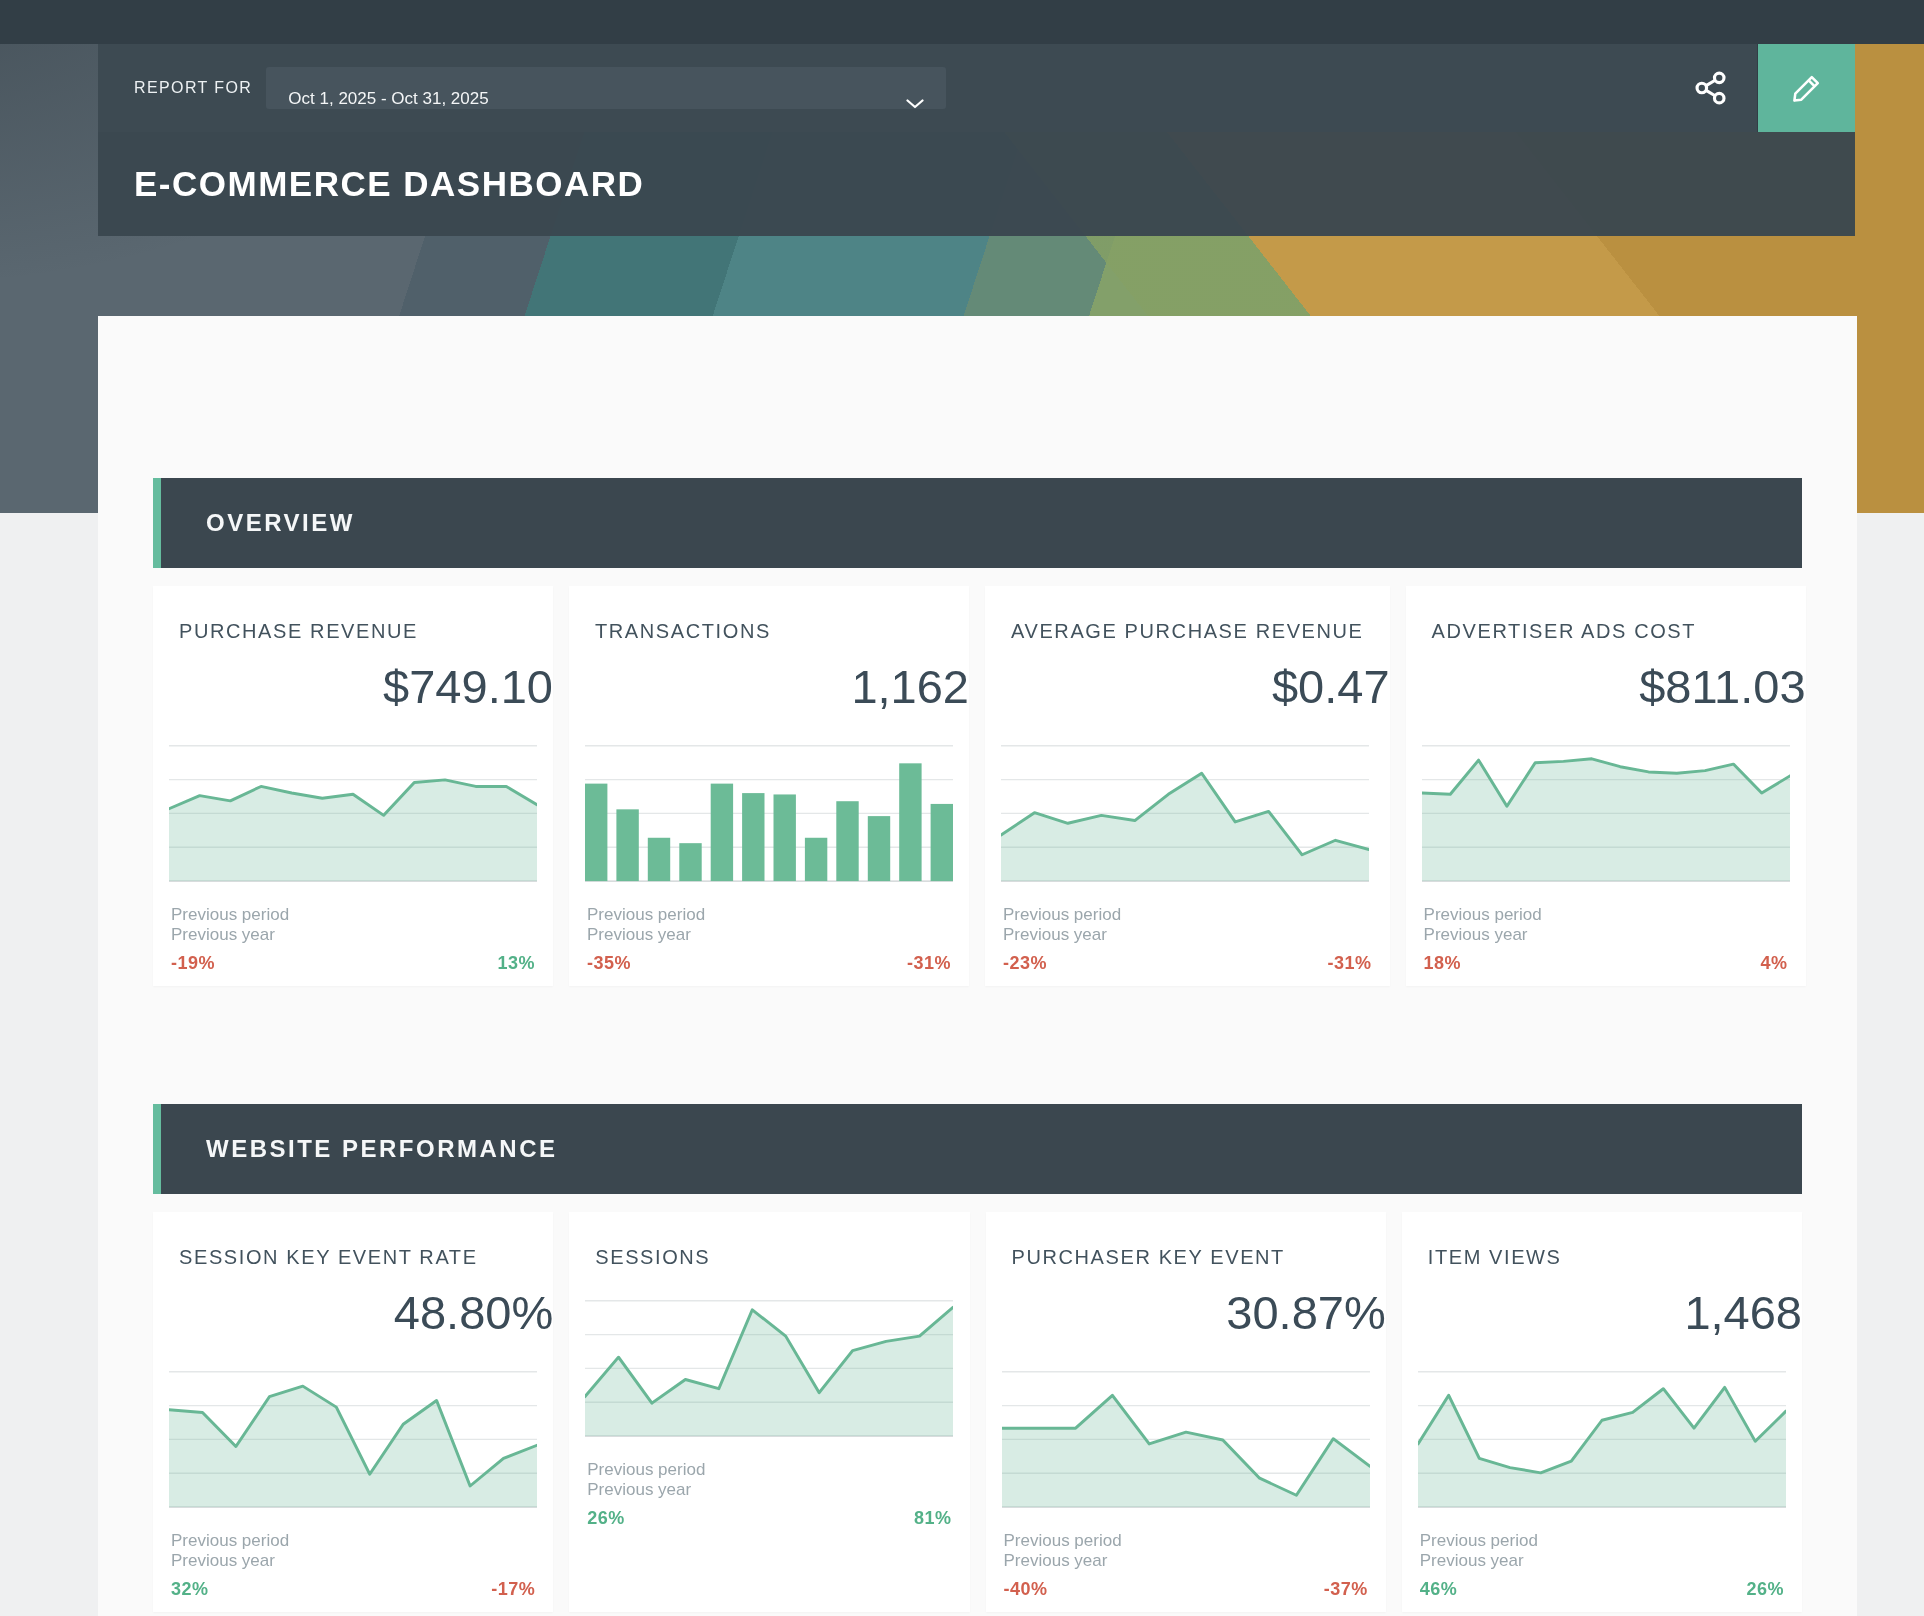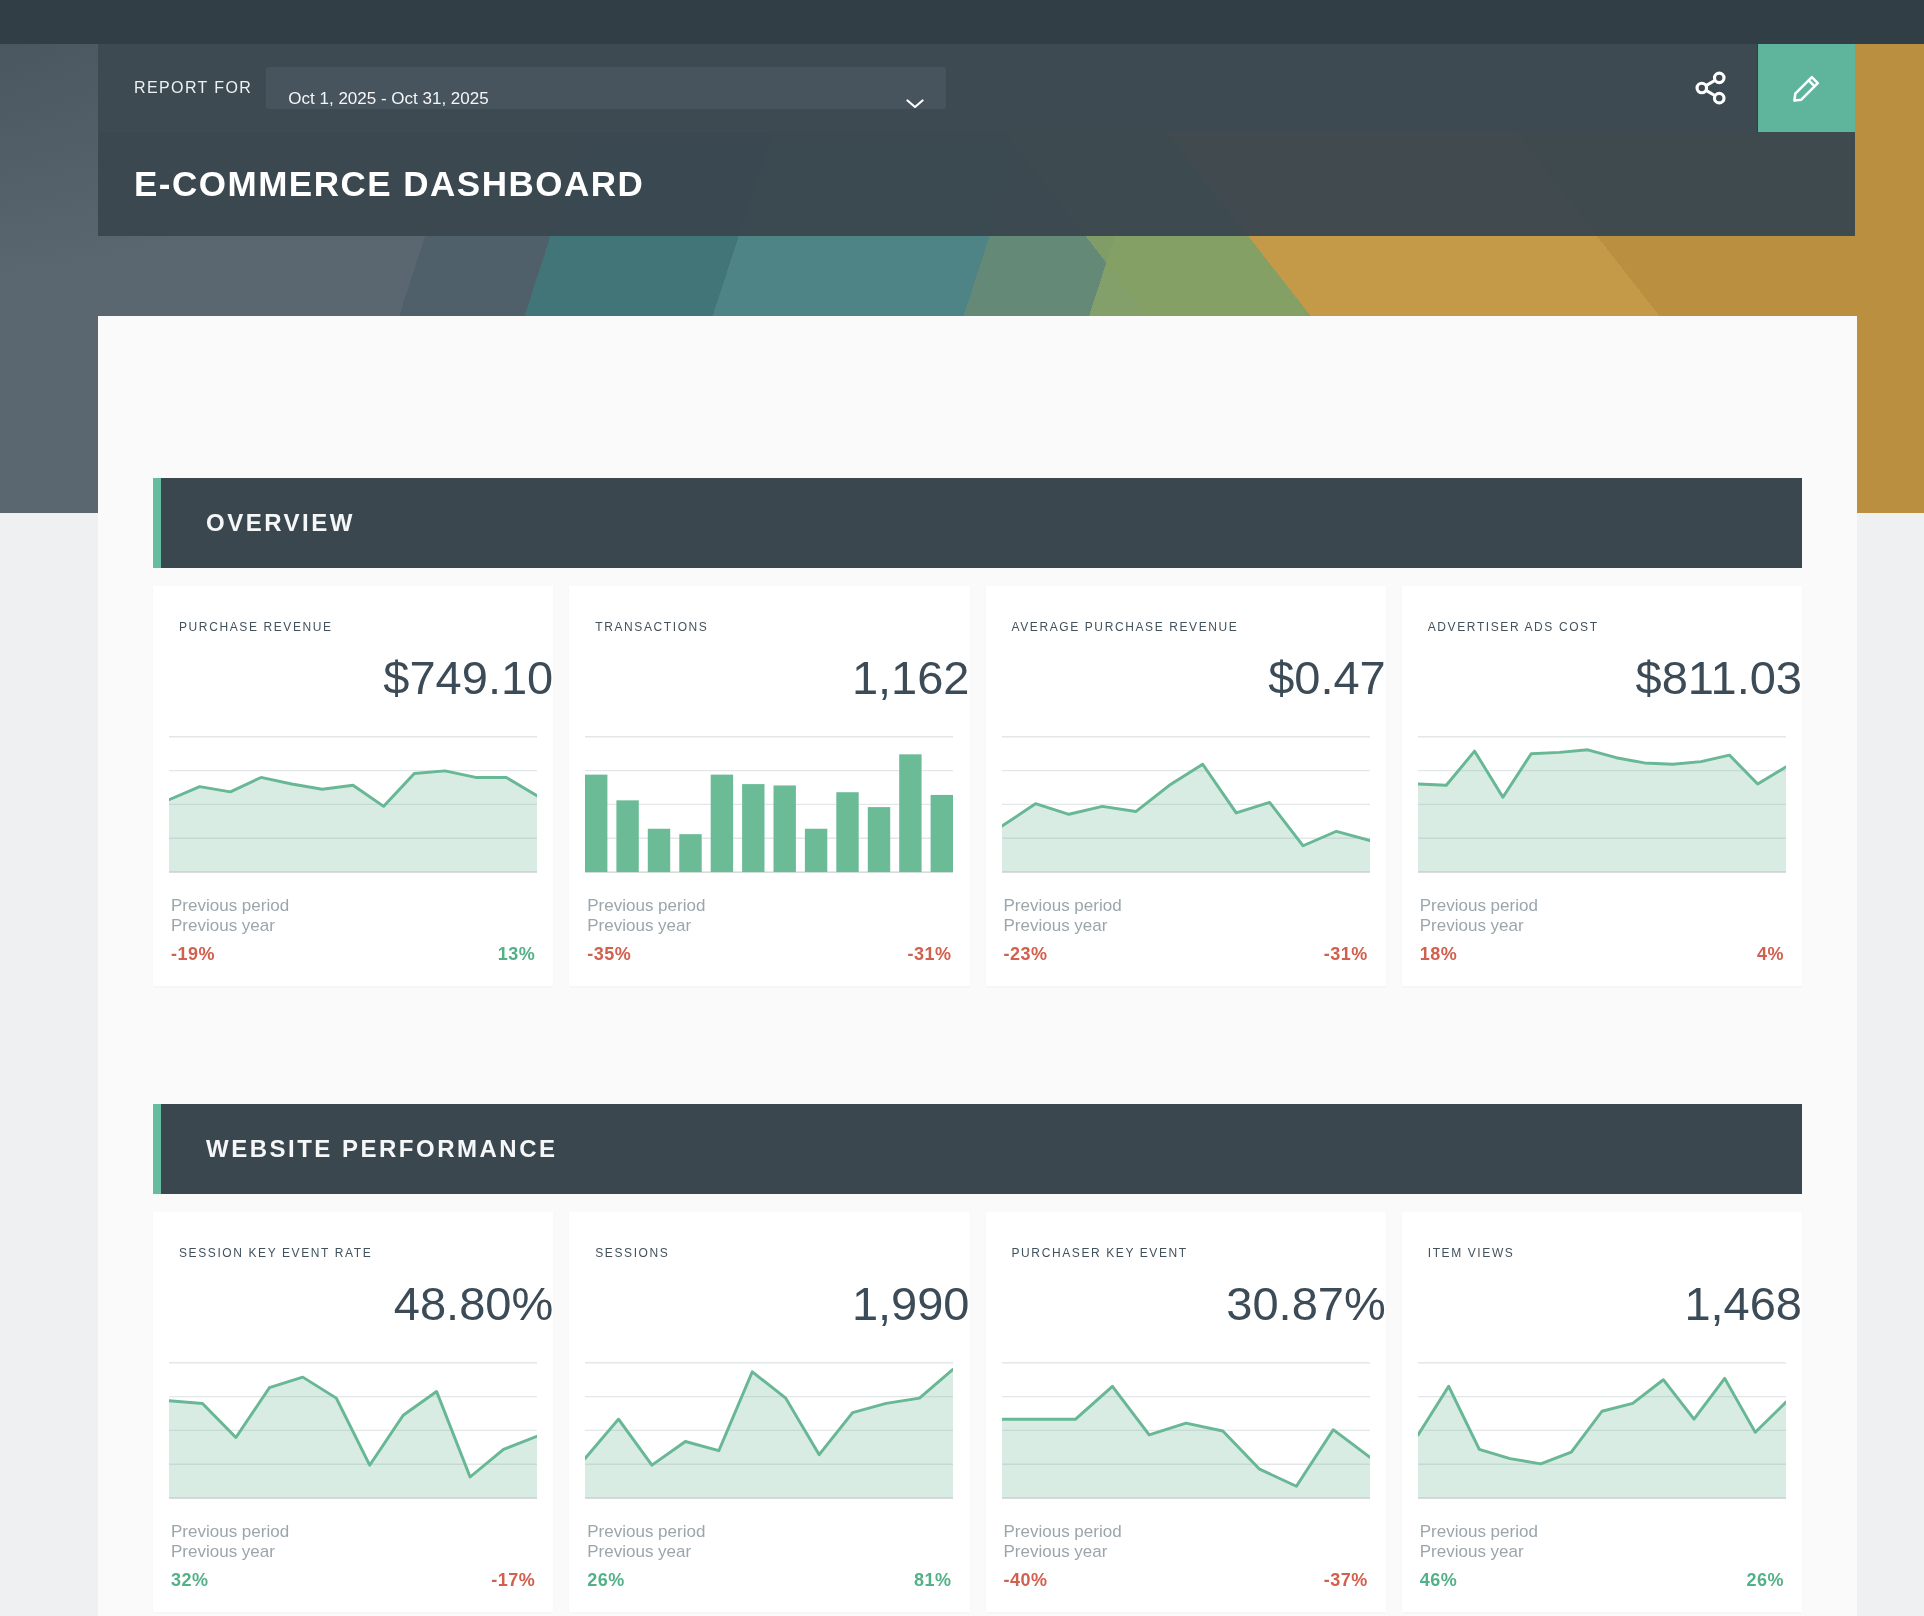--- a/index.html
+++ b/index.html
@@ -71,21 +71,21 @@
   }
   .cards {
     margin:18px 55px 0; display:grid; grid-template-columns:repeat(4, 1fr);
     gap:16px;
   }
   .card {
     background:#ffffff; height:400px; padding-top:34px;
     box-shadow:0 1px 2px rgba(0,0,0,0.03);
   }
   .card-label {
-    margin:0 26px; color:#42525d; font-size:12px; letter-spacing:1.6px;
+    margin:0 26px; color:#42525d; font-size:20px; letter-spacing:1.6px;
     white-space:nowrap;
   }
   .card-value {
     margin-top:16px; text-align:right; color:#3b4b57; font-size:47px;
   }
   .spark { display:block; margin:24px 16px 0; width:368px; height:145px; }
   .cmp-labels {
     display:flex; justify-content:space-between; margin:22px 18px 0;
     color:#9ba6ac; font-size:17px;flex-direction:column;
   }
@@ -267,21 +267,20 @@
         <span>Previous year</span>
       </div>
       <div class="cmp-values">
         <span class="tone-green">32%</span>
         <span class="tone-red">-17%</span>
       </div>
     </div>
 
     <div class="card">
       <div class="card-label">SESSIONS</div>
-      <div class="card-value">1,990</div>
       <svg class="spark" viewBox="0 0 368 150" preserveAspectRatio="none">
           <line x1="0" y1="8.0" x2="368" y2="8.0" stroke="#e4e7e8" stroke-width="1.4"></line>
           <line x1="0" y1="43.0" x2="368" y2="43.0" stroke="#e4e7e8" stroke-width="1.4"></line>
           <line x1="0" y1="78.0" x2="368" y2="78.0" stroke="#e4e7e8" stroke-width="1.4"></line>
           <line x1="0" y1="113.0" x2="368" y2="113.0" stroke="#e4e7e8" stroke-width="1.4"></line>
           <line x1="0" y1="148.0" x2="368" y2="148.0" stroke="#cbd0d2" stroke-width="1.4"></line>
           <polygon points="0,148 0.0,107.2 33.5,66.4 66.9,114.0 100.4,89.5 133.8,99.0 167.3,17.4 200.7,44.6 234.2,103.1 267.6,59.6 301.1,50.1 334.5,44.6 368.0,14.7 368,148" fill="rgba(104,183,149,0.26)"></polygon>
           <polyline points="0.0,107.2 33.5,66.4 66.9,114.0 100.4,89.5 133.8,99.0 167.3,17.4 200.7,44.6 234.2,103.1 267.6,59.6 301.1,50.1 334.5,44.6 368.0,14.7" fill="none" stroke="#68b795" stroke-width="3" stroke-linejoin="round" stroke-linecap="round"></polyline>
         </svg>
       <div class="cmp-labels">

